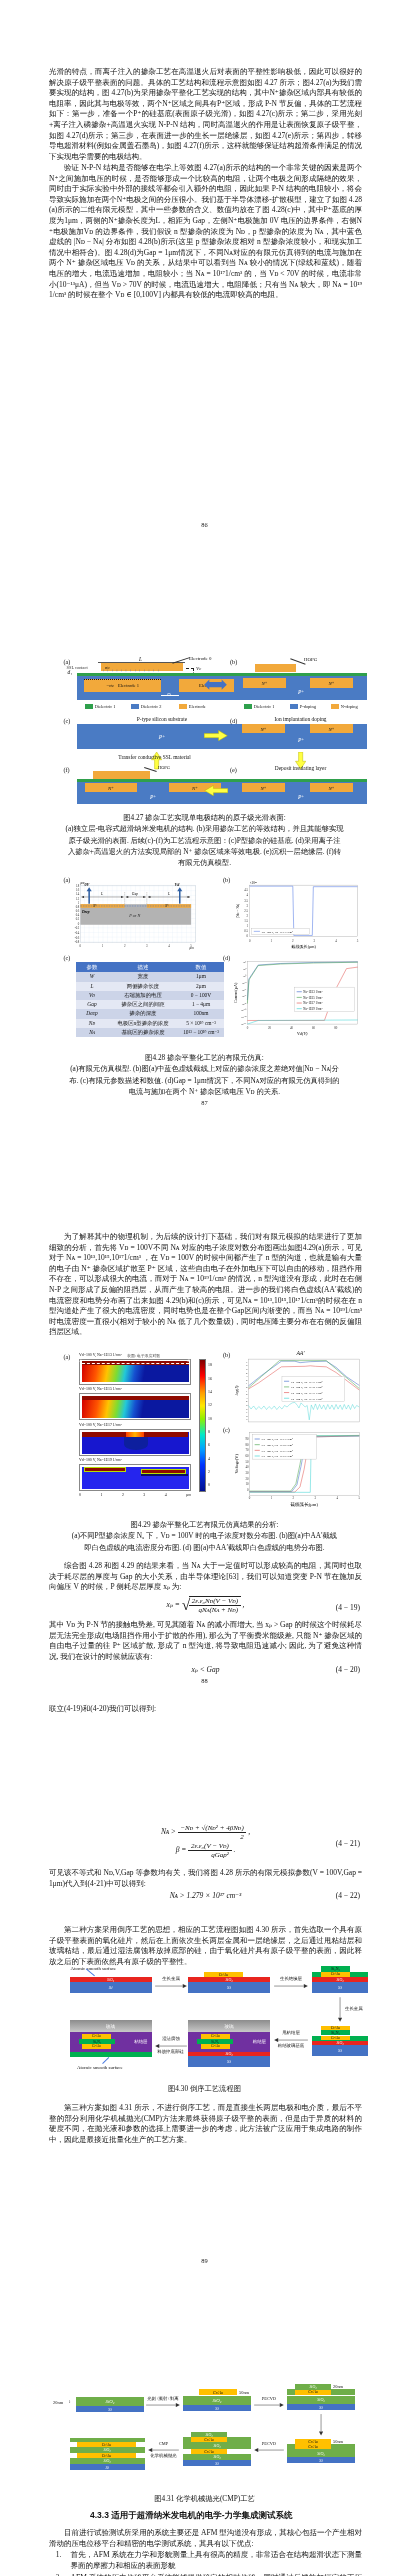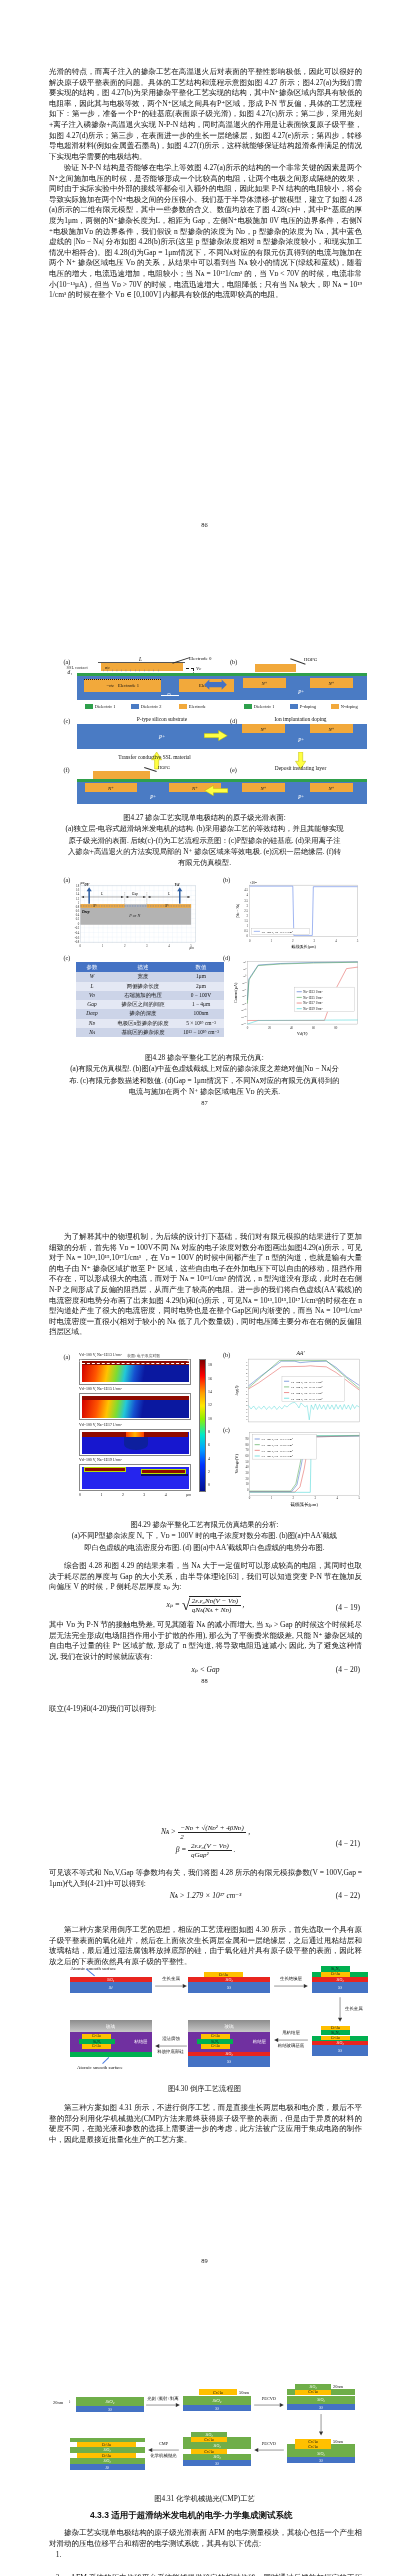--- a/index.html
+++ b/index.html
@@ -6,21 +6,21 @@
 body{margin:0;background:#fff}
 .canvas{position:relative;width:409px;height:2890px;background:#fff;font-family:"Liberation Serif","DejaVu Serif",serif;color:#111;overflow:hidden}
 .abs,.lay,.flab{position:absolute}
 .para{position:absolute;left:49px;width:313px;font-size:7.5px;line-height:10.6px;text-align:justify;word-break:break-all}
 .ind{text-indent:2em}
 .cap{position:absolute;left:39px;width:331px;text-align:center;font-size:7.3px;line-height:11.3px}
 .pnum{position:absolute;left:0;width:100%;text-align:center;font-size:6.4px;color:#222}
 .hd{position:absolute;left:90px;font-size:8.5px;font-weight:bold;font-family:"Liberation Sans",sans-serif}
 .eq{position:absolute;left:49px;width:313px;text-align:center;font-size:7.5px;font-style:italic}
 .eq .tag{position:absolute;right:2.1px;top:50%;transform:translateY(-50%);font-style:normal}
-.frac{display:inline-block;vertical-align:middle;text-align:left;font-size:7px}
+.frac{display:inline-block;vertical-align:middle;text-align:right;font-size:7px}
 .frac>.fn{display:block;padding:0 2.6px}
 .frac>.fd{display:block;border-top:0.6px solid #222;padding:0 2.6px}
 .rad{font-style:normal;font-size:15.5px;vertical-align:middle;line-height:0;margin-right:-1px}
 .rtop{border-top:0.6px solid #222}
 .fig{position:absolute;left:49px;width:321px}
 .flab{font-size:6.2px}
 .t7{font-size:3.9px}.t8{font-size:4.4px}.t9{font-size:4.9px}.t10{font-size:5.4px}
 .it{font-style:italic}.wt{color:#fff}.cn{text-align:center}
 .ly{position:absolute;display:flex;align-items:center;justify-content:center;font-size:4.9px}
 .leg{position:absolute;display:flex;align-items:center;gap:2.1px;font-size:4.4px}
@@ -777,18 +777,18 @@
         <span>SiO₂</span>
       </div>
     <div class="ly wt it" style="left:20.6px;top:84px;width:75px;height:6.2px;background:#4472C4;font-size:4.4px">
         <span>Si</span>
       </div>
   </div>
   <div class="cap" style="top:2493px">
     <div>图4.31 化学机械抛光(CMP)工艺</div>
   </div>
   <div class="hd" style="top:2510px">4.3.3 适用于超滑纳米发电机的电学-力学集成测试系统</div>
-  <div class="para ind" style="top:2528px">掺杂工艺实现单电极结构的原子级光滑表面 AFM 的电学测量模块，其核心包括一个产生相对滑动的压电位移平台和精密的电学测试系统，其具有以下优点:</div>
-  <div class="list-item" style="top:2550px"><span class="no">1.</span></div>
+  <div class="para ind" style="top:2528px">目前进行试验测试所采用的系统主要还是 AFM 型沟道没有形成，其核心包括一个产生相对滑动的压电位移平台和精密的电学测试系统，其具有以下优点:</div>
+  <div class="list-item" style="top:2550px"><span class="no">1.</span><span>首先，AFM 系统在力学和形貌测量上具有很高的精度，非常适合在结构超滑状态下测量界面的摩擦力和相应的表面形貌</span></div>
   <div class="list-item" style="top:2573px"><span class="no">2.</span><span>AFM 系统的压电位移平台系统能够提供稳定的相对位移，同时通过反馈施加恒定的正压力。</span></div>
 
 </div>
 
 
 </body></html>

